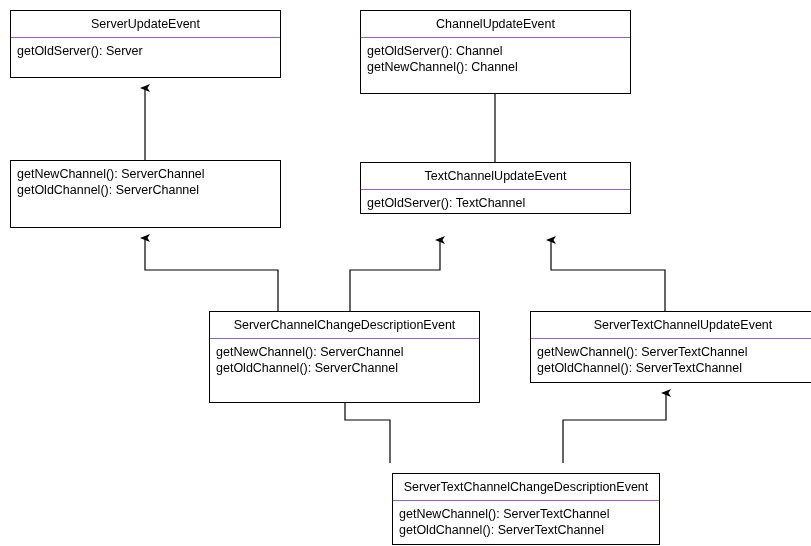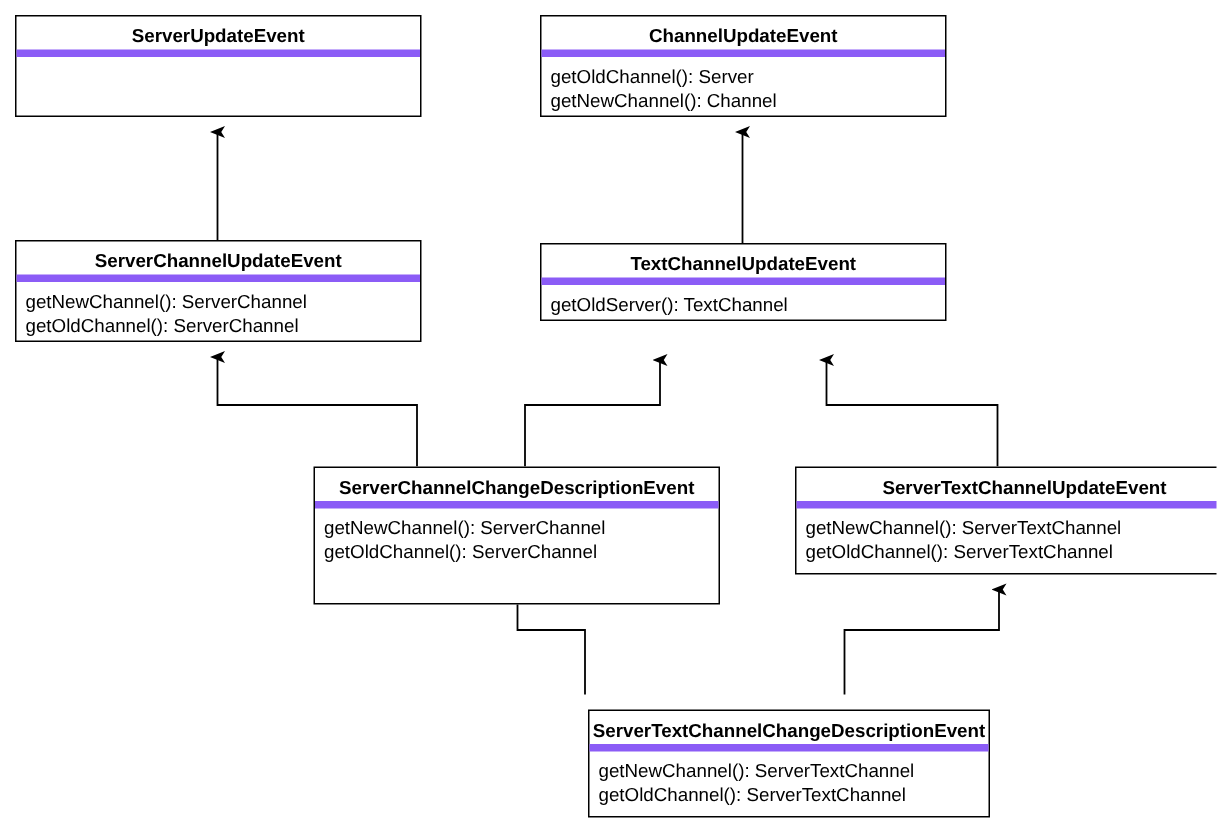--- a/index.html
+++ b/index.html
@@ -31,24 +31,24 @@
     position: absolute;
     box-sizing: border-box;
     background: #ffffff;
     border: 1px solid #000000;
   }
   .uml-class .class-header {
     box-sizing: border-box;
     height: 27px;
     line-height: 26px;
     text-align: center;
-    font-weight: bold;
+    font-weight: normal;
     font-size: 12.5px;
     color: #000000;
-    border-bottom: 5px solid #8b5cf6;
+    border-bottom: 1px solid #8b5cf6;
     white-space: nowrap;
     overflow: hidden;
   }
   .uml-class .class-body {
     box-sizing: border-box;
     padding: 5px 6px 4px 6px;
   }
   .uml-class .member {
     font-size: 12.5px;
     line-height: 16px;
@@ -76,31 +76,31 @@
         <polyline points="665,311 665,270 551,270 551,240" fill="none" stroke="#000000" stroke-width="1.2" marker-end="url(#uml-arrow)"></polyline>
         <polyline points="390,463 390,420 345,420 345,393" fill="none" stroke="#000000" stroke-width="1.2" marker-end="url(#uml-arrow)"></polyline>
         <polyline points="563,463 563,420 666,420 666,393" fill="none" stroke="#000000" stroke-width="1.2" marker-end="url(#uml-arrow)"></polyline>
       </g>
   </svg>
 
   <div id="classes">
       <div class="uml-class" style="left: 10px; top: 10px; width: 271px; height: 68px;">
         <div class="class-header">ServerUpdateEvent</div>
         <div class="class-body">
+          <div class="member">getOldServer(): Server</div>
         </div>
       </div>
-      <div class="uml-class" style="left: 360px; top: 10px; width: 271px; height: 68px;">
+      <div class="uml-class" style="left: 360px; top: 10px; width: 271px; height: 84px;">
         <div class="class-header">ChannelUpdateEvent</div>
         <div class="class-body">
-          <div class="member">getOldChannel(): Server</div>
+          <div class="member">getOldServer(): Channel</div>
           <div class="member">getNewChannel(): Channel</div>
         </div>
       </div>
       <div class="uml-class" style="left: 10px; top: 160px; width: 271px; height: 68px;">
-        <div class="class-header">ServerChannelUpdateEvent</div>
         <div class="class-body">
           <div class="member">getNewChannel(): ServerChannel</div>
           <div class="member">getOldChannel(): ServerChannel</div>
         </div>
       </div>
       <div class="uml-class" style="left: 360px; top: 162px; width: 271px; height: 52px;">
         <div class="class-header">TextChannelUpdateEvent</div>
         <div class="class-body">
           <div class="member">getOldServer(): TextChannel</div>
         </div>

